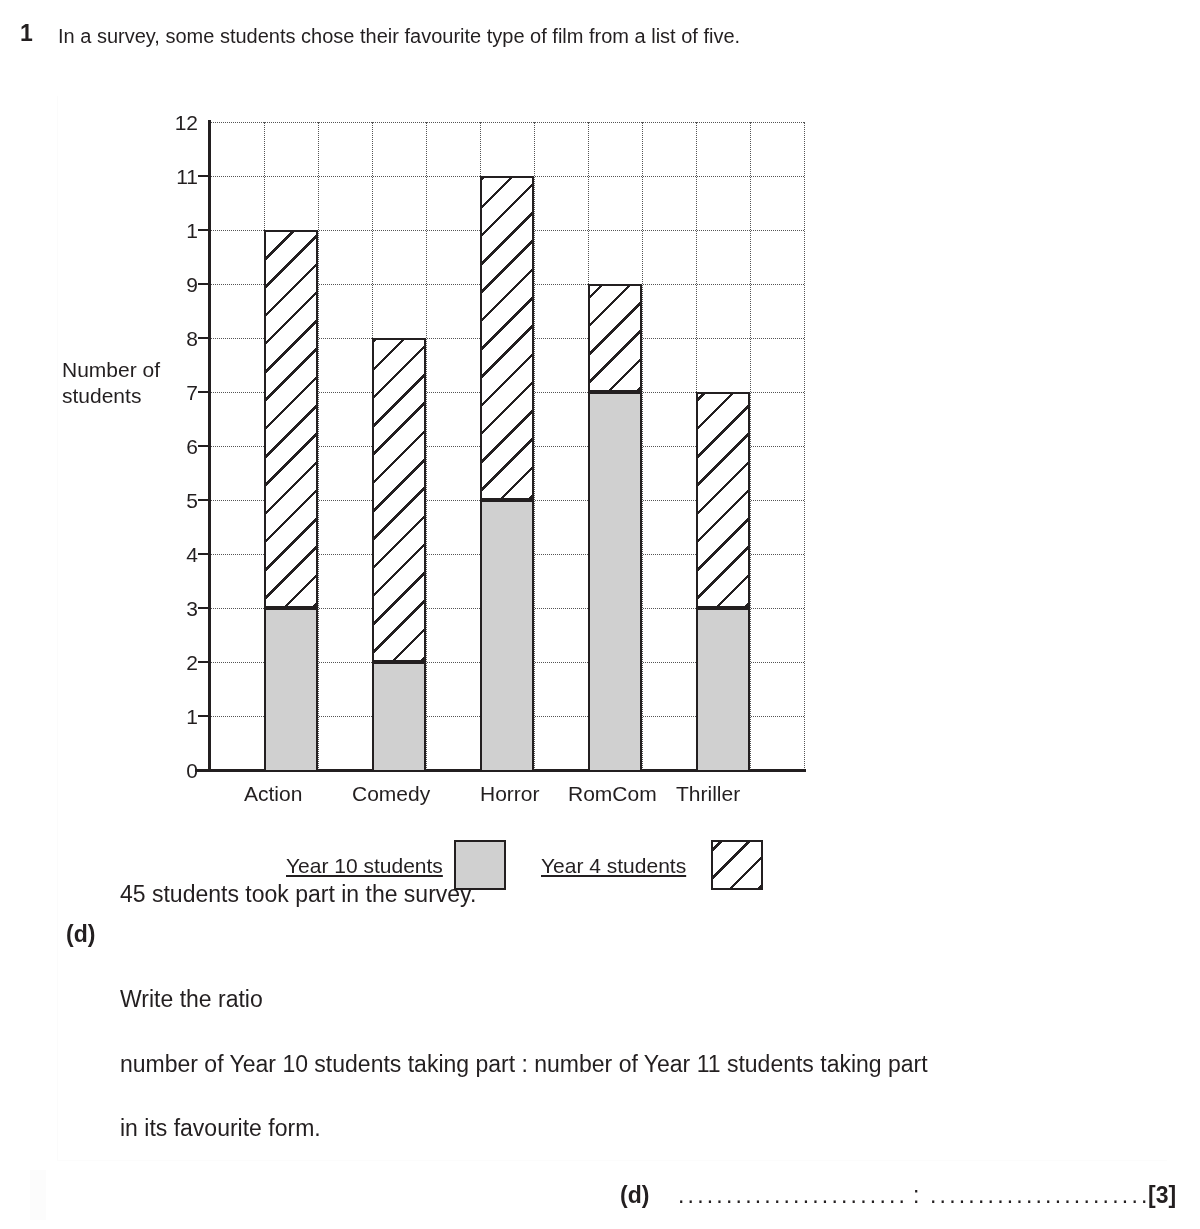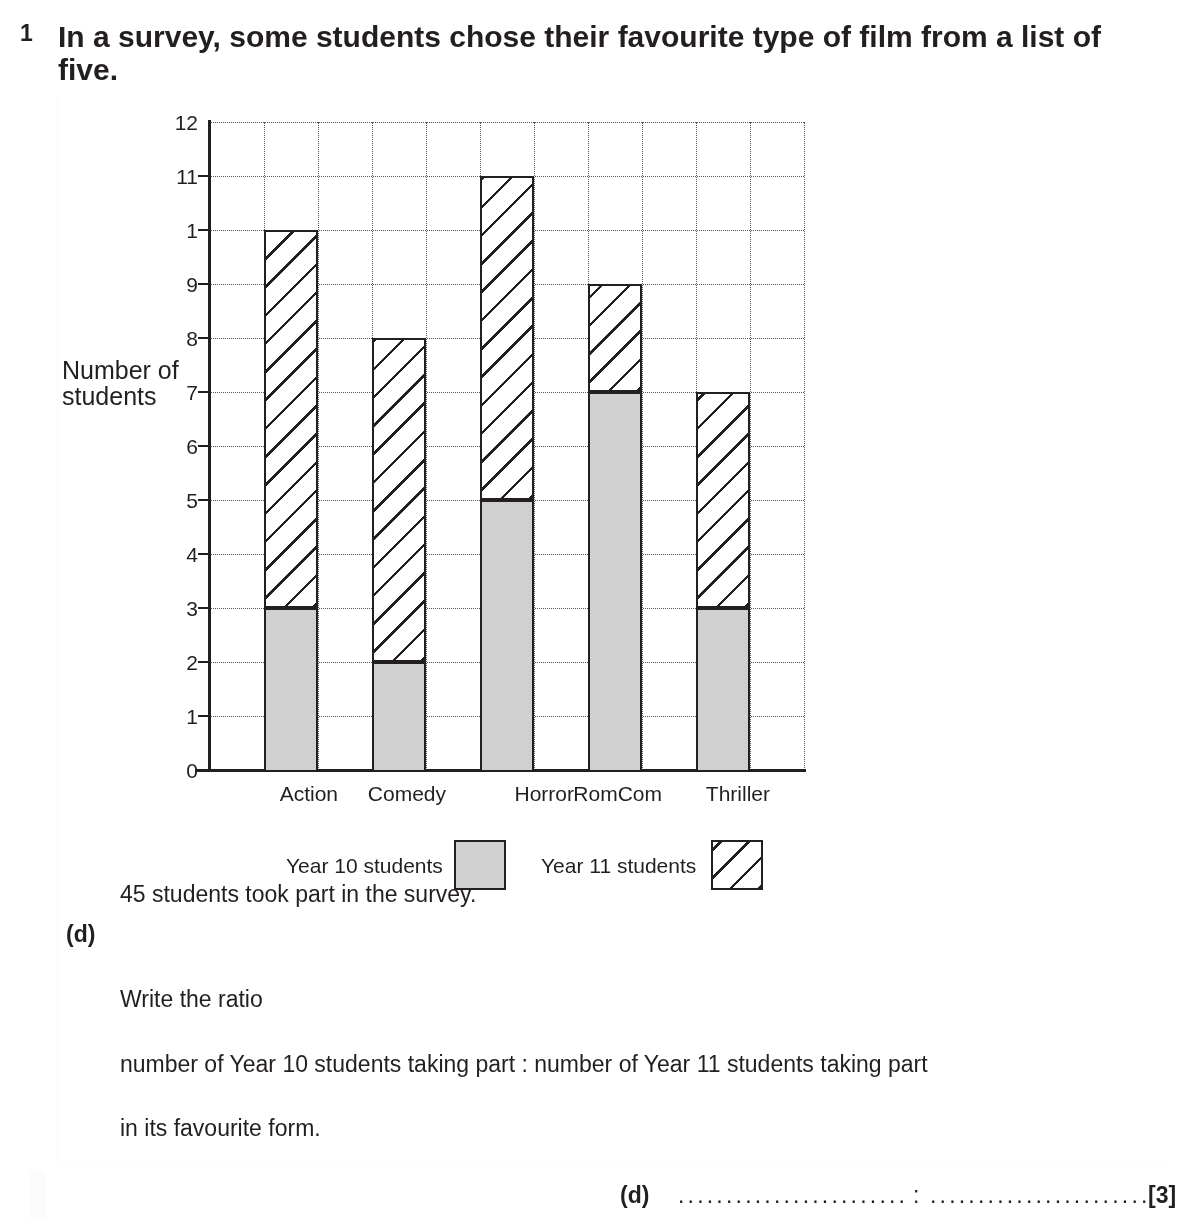--- a/index.html
+++ b/index.html
@@ -48,23 +48,22 @@
     left: 20px;
     top: 20px;
     font-size: 23px;
     font-weight: bold;
   }
   .stem {
     position: absolute;
     left: 58px;
     top: 20px;
     width: 1100px;
-    font-size: 30px;
+    font-size: 20px;
     line-height: 33px;
-    font-weight: bold;
   }
   .stem-line { display: block; }
 
   
   .chart {
     position: absolute;
     left: 0;
     top: 0;
     width: 1200px;
     height: 900px;
@@ -127,21 +126,21 @@
     position: absolute;
     left: 150px;
     width: 48px;
     height: 0;
   }
   .axis-label {
     position: absolute;
     left: 62px;
     top: 357px;
     width: 130px;
-    font-size: 25px;
+    font-size: 21px;
     line-height: 26px;
   }
 
   .bar {
     position: absolute;
     box-sizing: border-box;
     border: 2.5px solid #231f20;
   }
   .bar-grey { background: #d0d0d0; }
   .bar-hatch {
@@ -149,37 +148,38 @@
     background-image: repeating-linear-gradient(
        -45deg,
        #231f20 0px, #231f20 2.5px,
        rgba(255,255,255,0) 2.5px, rgba(255,255,255,0) 20px);
   }
 
   .cat-label {
     position: absolute;
     top: 782px;
     font-size: 21px;
-    text-align: right;
+    text-align: left;
     white-space: nowrap;
   }
 
   
   .legend {
     position: absolute;
     left: 0;
     top: 840px;
     width: 1200px;
     height: 56px;
   }
   .legend-text {
     position: absolute;
     font-size: 21px;
     top: 14px;
     white-space: nowrap;
+    text-decoration: underline;
   }
   .legend-swatch {
     position: absolute;
     top: 840px;
     width: 52px;
     height: 50px;
     box-sizing: border-box;
     border: 2.5px solid #231f20;
   }
 
@@ -342,21 +342,21 @@
   <div id="cat-layer">
       <div class="cat-label" style="left: 244px; width: 94px;">Action</div>
       <div class="cat-label" style="left: 352px; width: 94px;">Comedy</div>
       <div class="cat-label" style="left: 480px; width: 94px;">Horror</div>
       <div class="cat-label" style="left: 568px; width: 94px;">RomCom</div>
       <div class="cat-label" style="left: 676px; width: 94px;">Thriller</div>
     </div>
 
   <div class="legend">
     <div class="legend-text" style="left:286px">Year 10 students</div>
-    <div class="legend-text" style="left:541px">Year 11 students</div>
+    <div class="legend-text" style="left:541px">Year 4 students</div>
   </div>
   <div class="legend-swatch bar-grey" style="left:454px"></div>
   <div class="legend-swatch bar-hatch" style="left:711px"></div>
 </div>
 
 <div class="part-label" style="top:921px">(d)</div>
 <div class="part-text" style="top:881px">45 students took part in the survey.</div>
 <div class="part-text" style="top:986px">Write the ratio</div>
 <div class="part-text" style="top:1051px">number of Year 10 students taking part : number of Year 11 students taking part</div>
 <div class="part-text" style="top:1115px">in its favourite form.</div>

